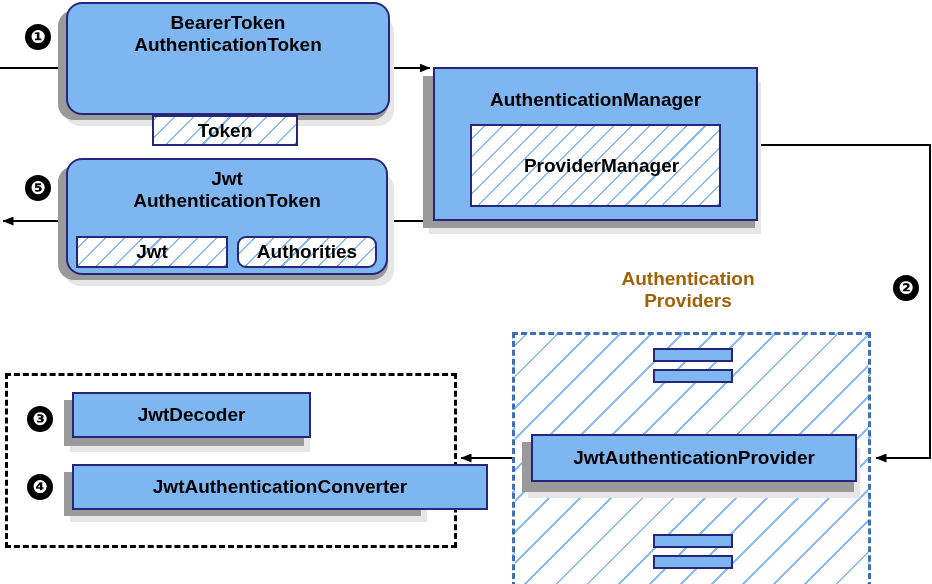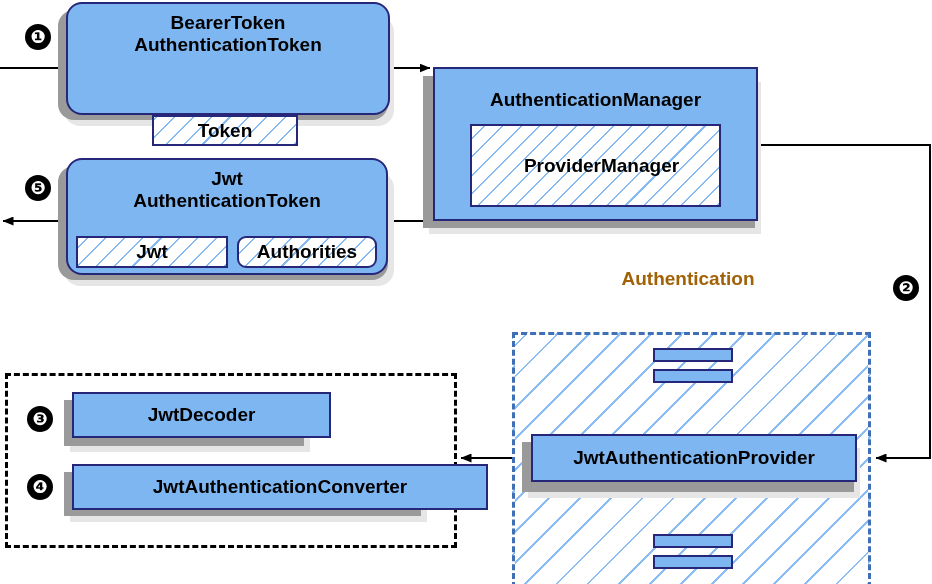--- a/index.html
+++ b/index.html
@@ -190,41 +190,42 @@
     <span>AuthenticationManager</span>
   </div>
   <div class="hatch t1" style="left:470px;top:124px;width:251px;height:83px;padding-left:12px;">
     <span>ProviderManager</span>
   </div>
 
   <div class="bullet" style="left:893px;top:275px;">❷</div>
 
   <div class="plain-label t1" style="left:588px;top:268px;width:200px;">
     <div>Authentication</div>
+    <div>Providers</div>
   </div>
 
   <div class="dashed-blue" style="left:512px;top:332px;width:359px;height:256px;"></div>
 
   <div class="bar" style="left:653px;top:348px;width:80px;height:14px;"></div>
   <div class="bar" style="left:653px;top:369px;width:80px;height:14px;"></div>
 
   <div class="shadow" style="left:522px;top:442px;width:332px;height:50px;"></div>
   <div class="shadow2" style="left:528px;top:448px;width:332px;height:50px;"></div>
   <div class="node t1" style="left:531px;top:434px;width:326px;height:48px;">
     <span>JwtAuthenticationProvider</span>
   </div>
 
   <div class="bar" style="left:653px;top:534px;width:80px;height:14px;"></div>
   <div class="bar" style="left:653px;top:555px;width:80px;height:14px;"></div>
 
   <div class="dashed-black" style="left:5px;top:373px;width:452px;height:175px;"></div>
 
   <div class="shadow" style="left:64px;top:400px;width:240px;height:46px;"></div>
   <div class="shadow2" style="left:70px;top:406px;width:240px;height:46px;"></div>
-  <div class="node t1" style="left:72px;top:392px;width:259px;height:46px;">
+  <div class="node t1" style="left:72px;top:392px;width:239px;height:46px;">
     <span>JwtDecoder</span>
   </div>
   <div class="bullet" style="left:27px;top:406px;">❸</div>
 
   <div class="shadow" style="left:64px;top:472px;width:357px;height:44px;"></div>
   <div class="shadow2" style="left:70px;top:478px;width:357px;height:44px;"></div>
   <div class="node t1" style="left:72px;top:464px;width:416px;height:46px;">
     <span>JwtAuthenticationConverter</span>
   </div>
   <div class="bullet" style="left:27px;top:474px;">❹</div>

